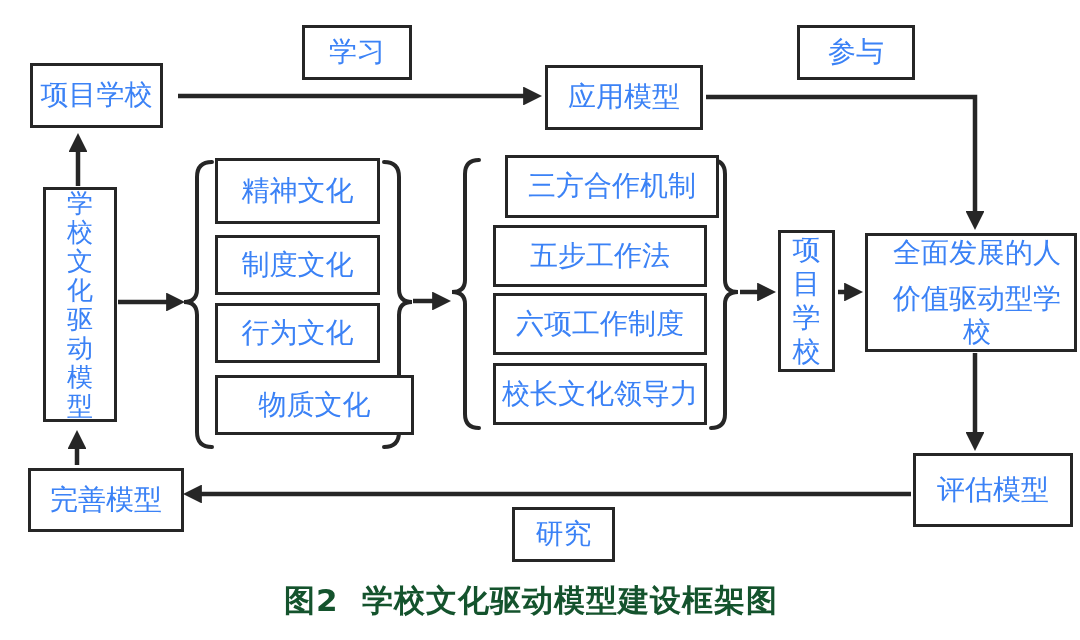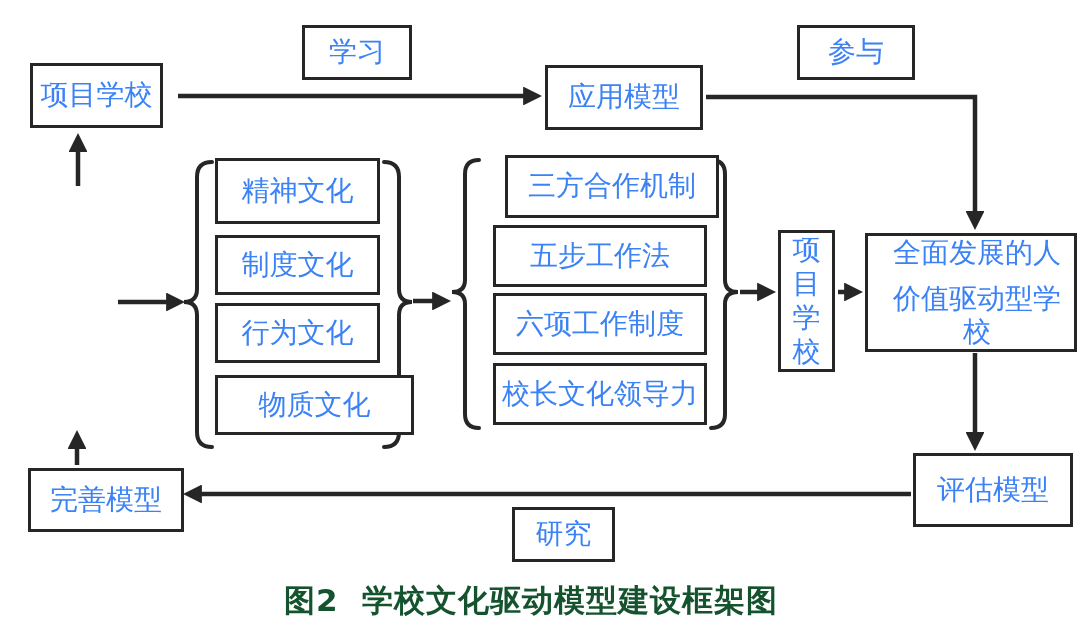--- a/index.html
+++ b/index.html
@@ -97,20 +97,23 @@
   </div>
 
   <div class="box" style="left:545px;top:65px;width:158px;height:65px;">
     <span>应用模型</span>
   </div>
 
   <div class="box" style="left:797px;top:25px;width:118px;height:55px;">
     <span>参与</span>
   </div>
 
+  <div class="box" style="left:43px;top:187px;width:74px;height:235px;">
+    <span class="vtext v8">学校文化驱动模型</span>
+  </div>
 
   <div class="box" style="left:215px;top:158px;width:165px;height:66px;">
     <span>精神文化</span>
   </div>
   <div class="box" style="left:215px;top:235px;width:165px;height:60px;">
     <span>制度文化</span>
   </div>
   <div class="box" style="left:215px;top:303px;width:165px;height:60px;">
     <span>行为文化</span>
   </div>

